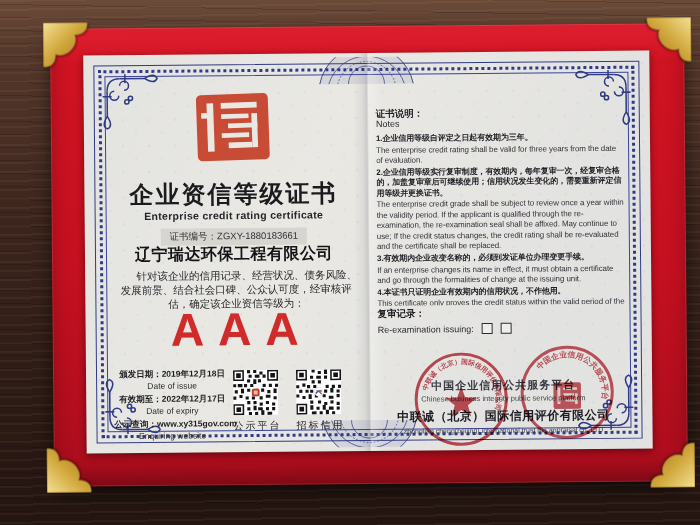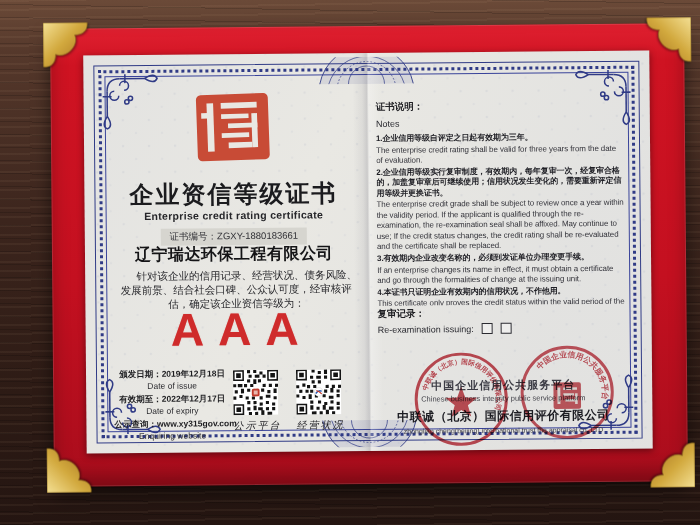--- a/index.html
+++ b/index.html
@@ -53,25 +53,25 @@
   .l-rating{top:222px;font-size:46px;font-weight:700;color:#cf2b2b;letter-spacing:14px;text-indent:14px;
     text-shadow:0 0 1px rgba(207,43,43,.4);}
   .l-info{top:288px;left:2px;width:240px;display:flex;text-align:left;}
   .dates{width:116px;flex:none;}
   .d-row{margin-bottom:3px;}
   .d-zh{font-size:8.5px;font-weight:700;color:#1d1d20;white-space:nowrap;}
   .d-en{font-size:8.5px;color:#2c2c30;}
   .qrs{display:flex;gap:15px;margin-left:auto;padding-right:16px;padding-top:2px;}
   .qr-unit{text-align:center;}
   .qr-unit svg{width:45px;height:45px;display:block;}
-  .qr-label{font-size:10px;color:#25252a;margin-top:4px;letter-spacing:2px;white-space:nowrap;font-style:italic;}
+  .qr-label{font-size:10px;color:#25252a;margin-top:4px;letter-spacing:2px;white-space:nowrap;}
   
   .page-right{position:absolute;left:292px;top:26px;width:250px;height:360px;}
   .page-right>div{position:absolute;}
-  .r-nt-zh{top:22px;font-size:9.5px;font-weight:700;color:#202024;}
+  .r-nt-zh{top:29px;font-size:9.5px;font-weight:700;color:#202024;}
   .r-nt-en{top:40px;font-size:9px;color:#2a2a30;}
   .r-notes{top:55px;left:0;width:248px;height:172px;overflow:hidden;}
   .r-notes p{margin:0 0 1px 0;font-size:8px;line-height:1.32;letter-spacing:-.1px;}
   .nzh{font-weight:600;color:#1e1e24;}
   .nen{color:#35353c;}
   .r-review{top:229px;}
   .rv-zh{font-size:9.5px;font-weight:700;color:#202024;}
   .rv-en{font-size:9px;color:#2a2a30;margin-top:3px;display:flex;align-items:center;}
   .box{width:9px;height:9px;border:1.5px solid #2b2b31;display:inline-block;margin-left:8px;background:rgba(255,255,255,.4);}
   .r-org{top:300px;left:0;width:250px;text-align:center;z-index:1;}
@@ -250,21 +250,21 @@
               <svg viewBox="0 0 29 29">
                 <rect width="29" height="29" fill="#fff"></rect>
                 <path fill="#141414" d="M10 0h2v2h-2z M14 1h2v2h-2z M18 0h2v3h-2z M9 4h2v2H9z M13 4h3v2h-3z M18 4h2v2h-2z M10 7h2v2h-2z M14 7h2v2h-2z M0 10h2v2H0z M4 9h2v2H4z M7 10h2v2H7z M11 10h2v2h-2z M19 10h2v2h-2z M23 10h2v2h-2z M27 10h2v2h-2z M2 13h2v2H2z M6 13h2v2H6z M9 13h2v2H9z M18 13h2v2h-2z M22 12h2v3h-2z M26 13h2v2h-2z M0 16h2v2H0z M4 17h2v2H4z M8 16h2v3H8z M12 16h2v2h-2z M17 16h2v2h-2z M21 17h3v2h-3z M26 16h2v2h-2z M9 20h2v2H9z M14 20h2v2h-2z M18 21h2v2h-2z M22 20h2v2h-2z M26 21h2v2h-2z M9 23h2v3H9z M13 24h2v2h-2z M17 23h2v3h-2z M21 24h3v2h-3z M26 24h2v2h-2z M10 27h3v2h-3z M15 27h2v2h-2z M19 26h2v3h-2z M23 27h2v2h-2z"></path>
                 <path d="M0 0h7v7H0z M22 0h7v7h-7z M0 22h7v7H0z" fill="#141414"></path>
                 <path d="M1 1h5v5H1z M23 1h5v5h-5z M1 23h5v5H1z" fill="#fff"></path>
                 <path d="M2 2h3v3H2z M24 2h3v3h-3z M2 24h3v3H2z" fill="#141414"></path>
                 <circle cx="14.5" cy="14.5" r="2.8" fill="#fff" stroke="#ccc" stroke-width=".3"></circle>
                 <path d="M12.6 15.5 q2-2.6 3.8-1.4" stroke="#2b5fb8" stroke-width="1" fill="none"></path>
                 <path d="M13 13.6 q2 .4 3.4 2.2" stroke="#c0392b" stroke-width=".8" fill="none"></path>
               </svg>
-              <div class="qr-label">经营状况</div>
+              <div class="qr-label">招标信用</div>
             </div>
           </div>
         </div>
       </div>
 
       <div class="page-right">
         <div class="r-nt-zh">证书说明：</div>
         <div class="r-nt-en">Notes</div>
 
         <div class="r-notes">

